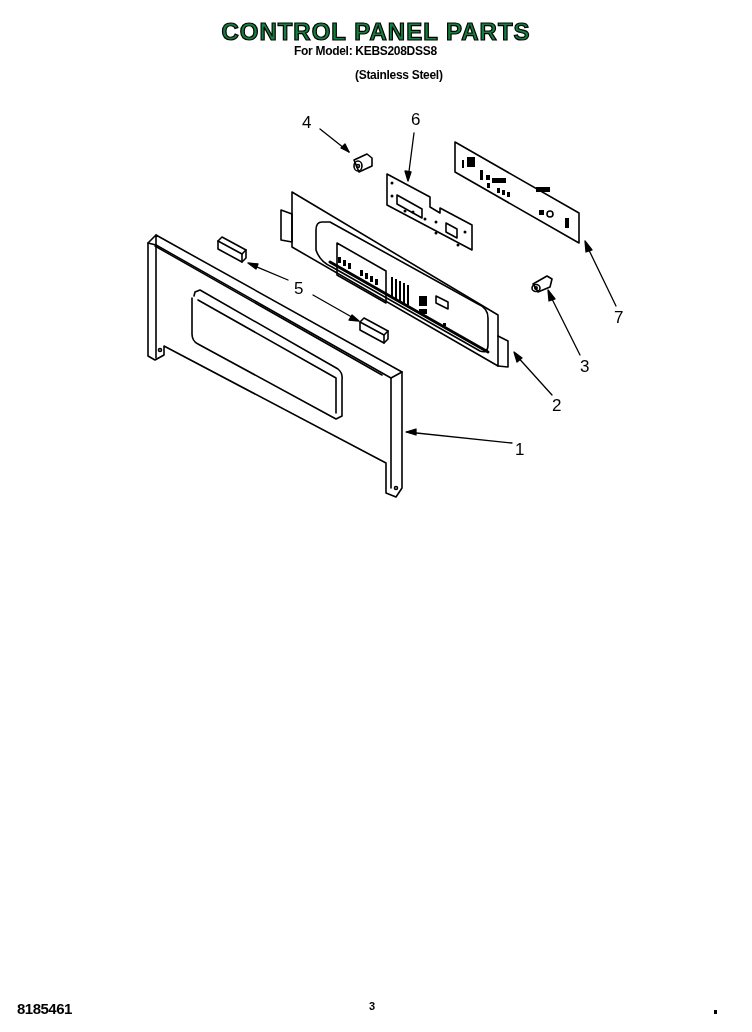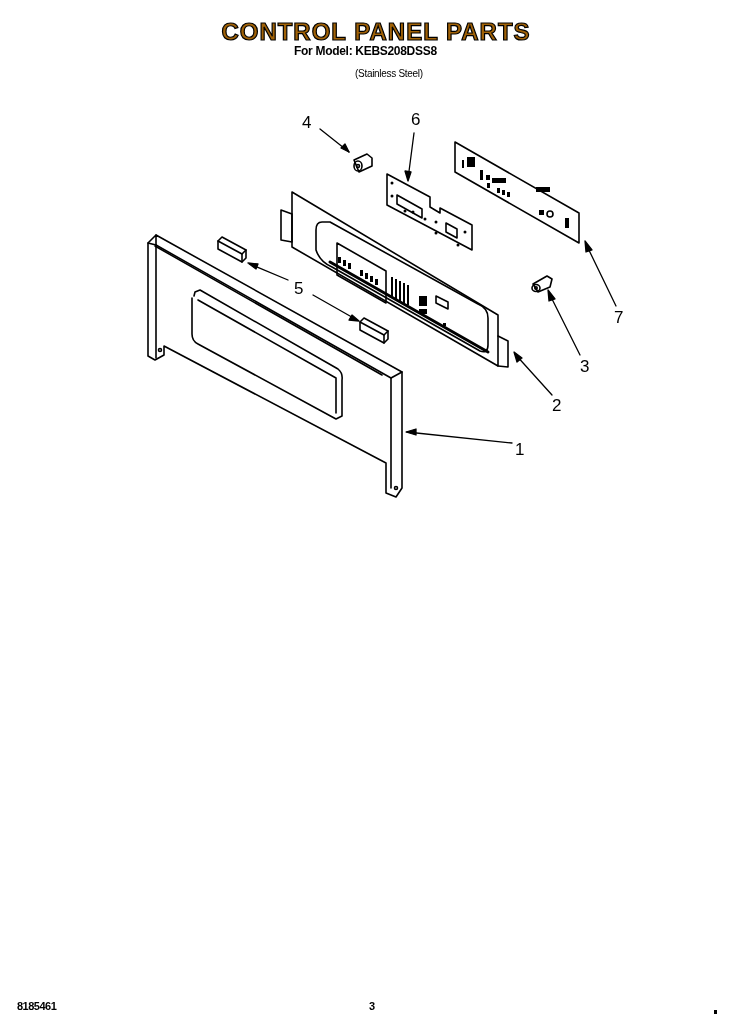--- a/index.html
+++ b/index.html
@@ -1,28 +1,28 @@
 <!DOCTYPE html>
 <html><head>
 <meta charset="utf-8">
 <style>
   html, body { margin: 0; padding: 0; background: #ffffff; }
   body { width: 752px; height: 1032px; position: relative; overflow: hidden; font-family: "Liberation Sans", sans-serif; color: #000; }
   .title {
     position: absolute; left: 0; top: 18px; width: 752px; text-align: center;
     font-family: "Liberation Sans", sans-serif; font-weight: bold; font-size: 24px; letter-spacing: 1px;
-    color: #a16207; -webkit-text-stroke: 1.2px #000;
+    color: #15803d; -webkit-text-stroke: 1.2px #000;
   }
   .model {
     position: absolute; left: 294px; top: 44px; font-size: 12px; font-weight: bold; letter-spacing: -0.3px;
   }
   .finish {
-    position: absolute; left: 355px; top: 68px; font-size: 10px; font-weight: normal; letter-spacing: -0.3px;
+    position: absolute; left: 355px; top: 68px; font-size: 12px; font-weight: bold; letter-spacing: -0.3px;
   }
-  .footer-left { position: absolute; left: 17px; top: 1000px; font-size: 11px; font-weight: bold; letter-spacing: -0.5px; }
+  .footer-left { position: absolute; left: 17px; top: 1000px; font-size: 15px; font-weight: bold; letter-spacing: -0.5px; }
   .footer-center { position: absolute; left: 369px; top: 1000px; font-size: 11px; font-weight: bold; }
   .footer-dot { position: absolute; left: 714px; top: 1010px; width: 3px; height: 4px; background: #000; }
   svg.diagram { position: absolute; left: 0; top: 0; }
   .callout { font-family: "Liberation Sans", sans-serif; font-size: 17px; fill: #000; }
 </style>
 </head>
 <body>
 
 <div class="title">CONTROL PANEL PARTS</div>
 <div class="model">For Model: KEBS208DSS8</div>

